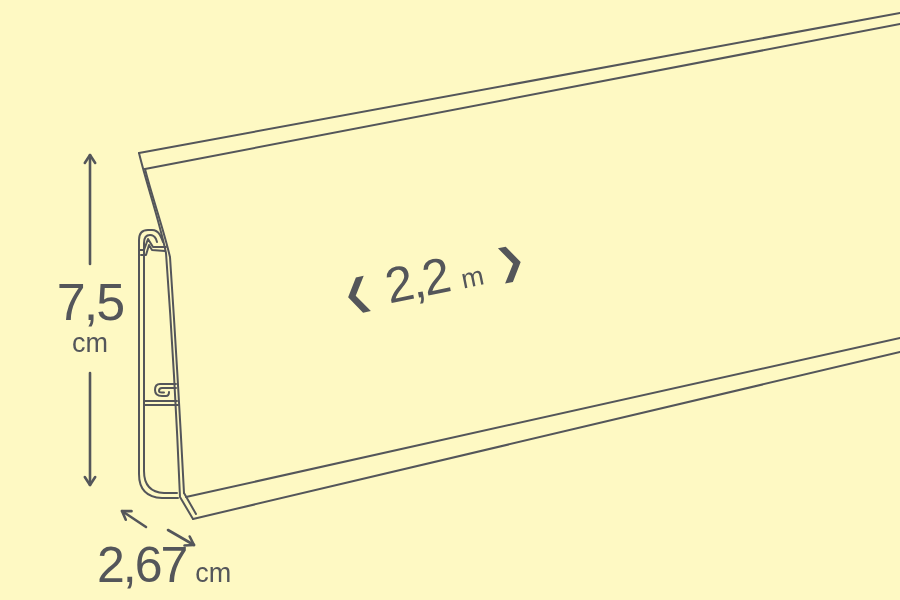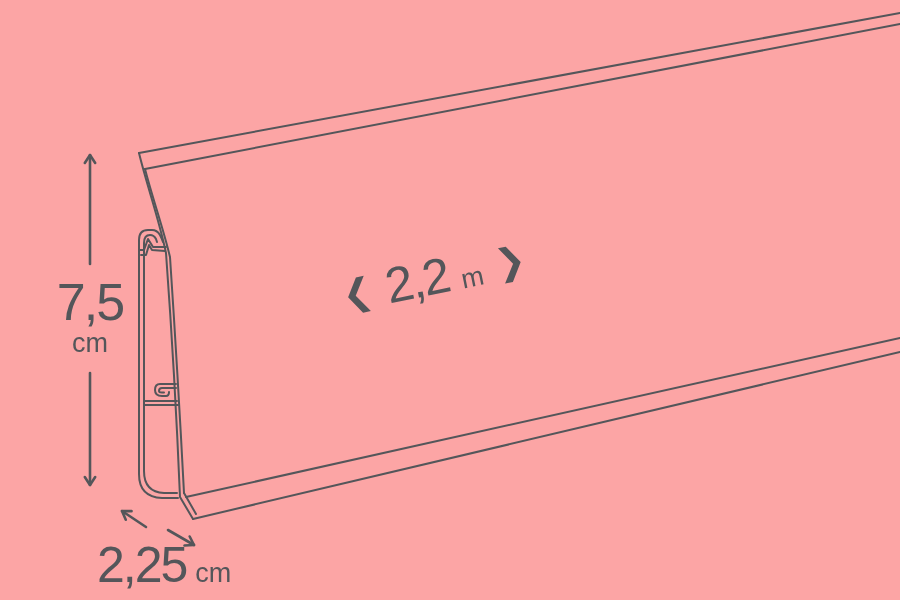--- a/index.html
+++ b/index.html
@@ -8,21 +8,21 @@
     width: 900px;
     height: 600px;
     background: #ffffff;
     overflow: hidden;
     font-family: "Liberation Sans", sans-serif;
   }
   .stage {
     position: relative;
     width: 900px;
     height: 600px;
-    background: #fca5a5;
+    background: #fef9c3;
   }
   .stage svg {
     position: absolute;
     left: 0;
     top: 0;
   }
   .label {
     position: absolute;
     color: #54565a;
     user-select: none;
@@ -150,17 +150,17 @@
   </div>
 
   <div class="label length-label">
     <span class="chev left">❮</span>
     <span class="value">2,2</span>
     <span class="unit">m</span>
     <span class="chev right">❯</span>
   </div>
 
   <div class="label depth-label">
-    <span class="value">2,25</span>
+    <span class="value">2,67</span>
     <span class="unit">cm</span>
   </div>
 
 </div>
 
 </body></html>

